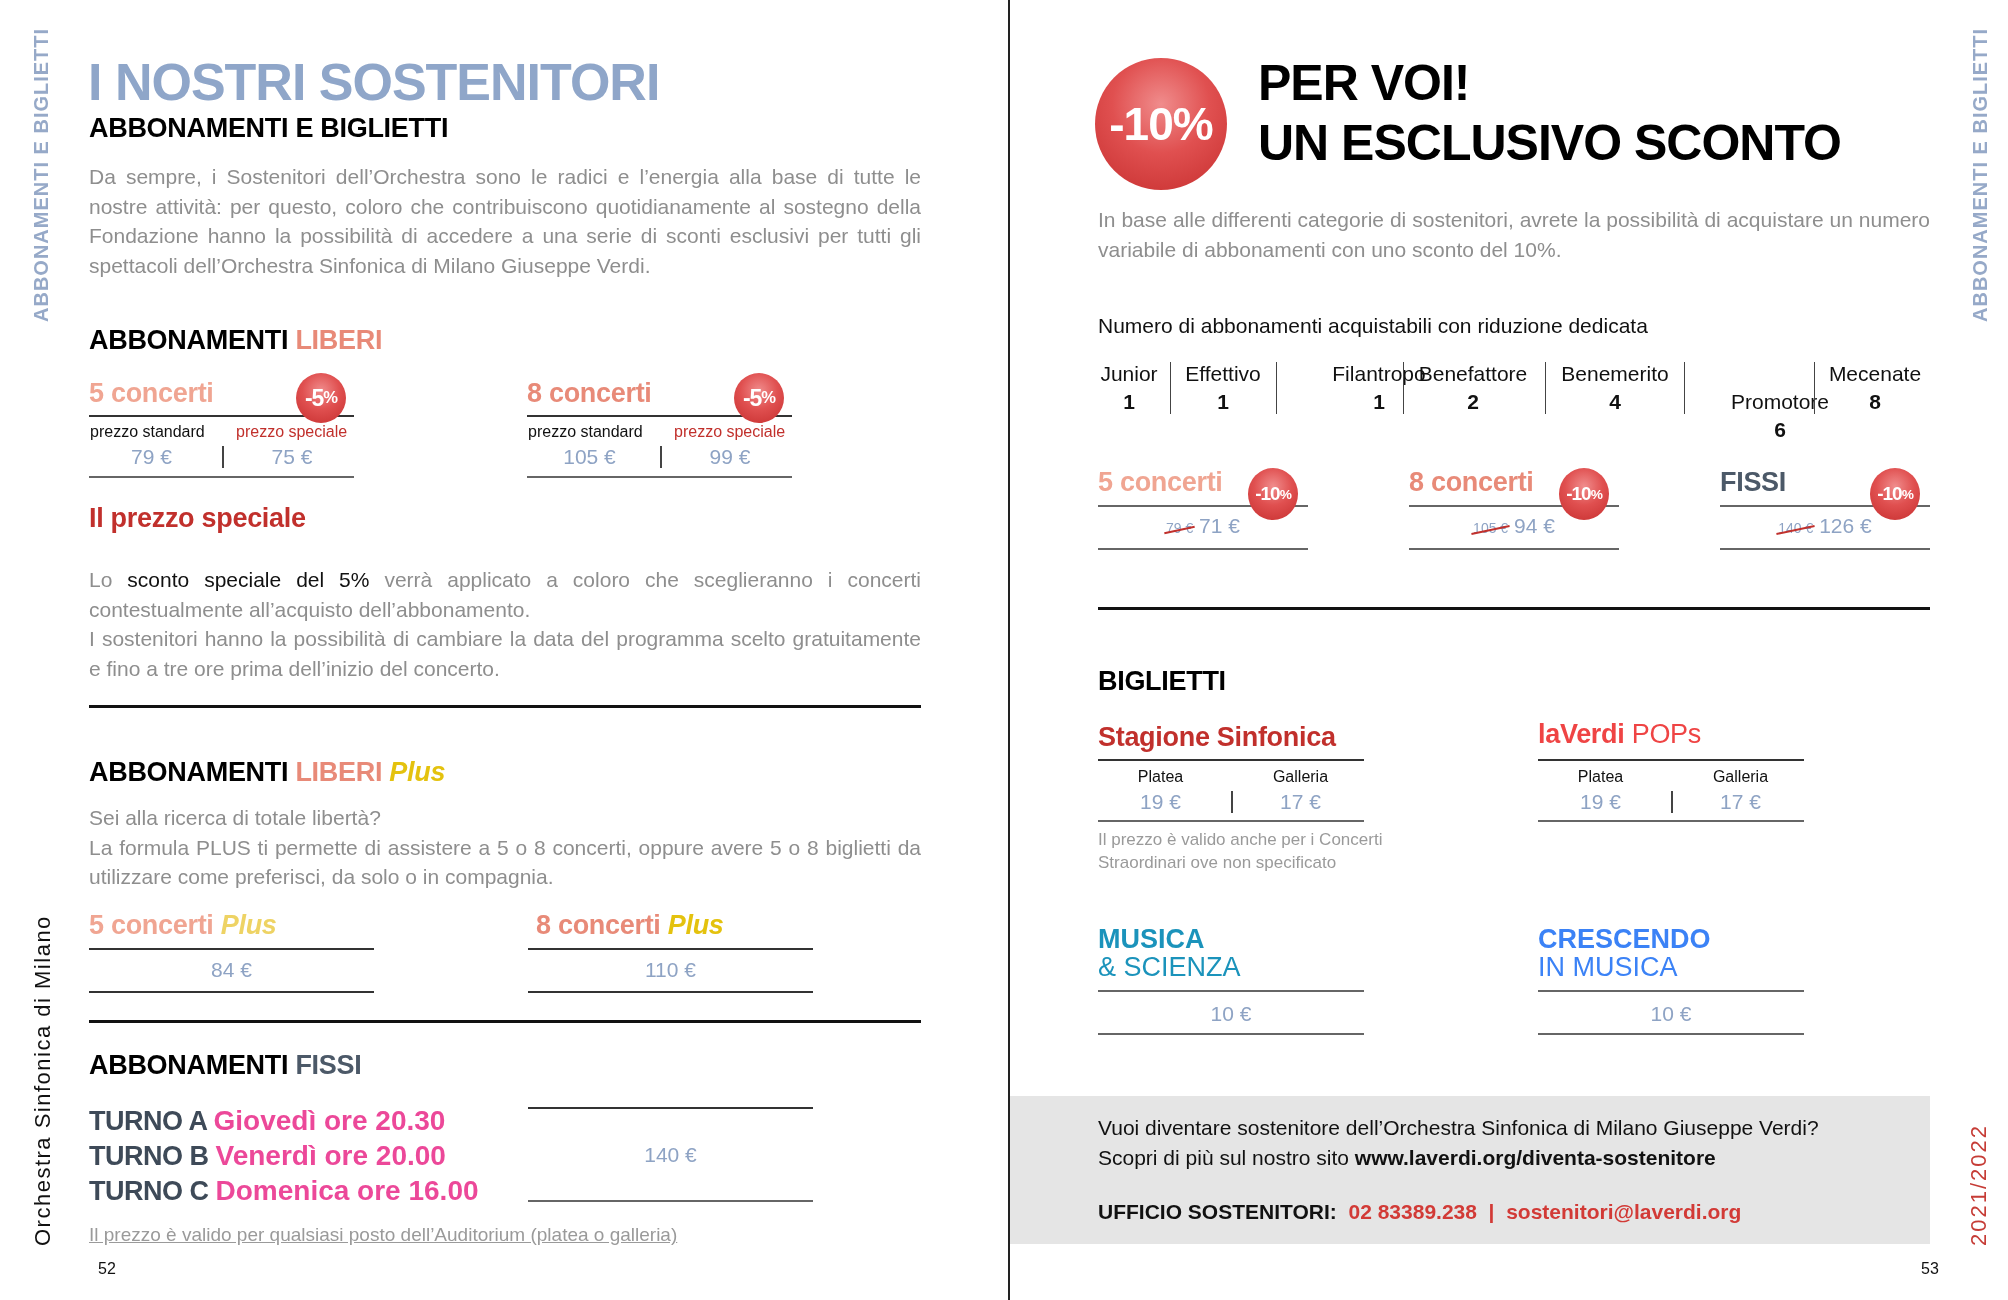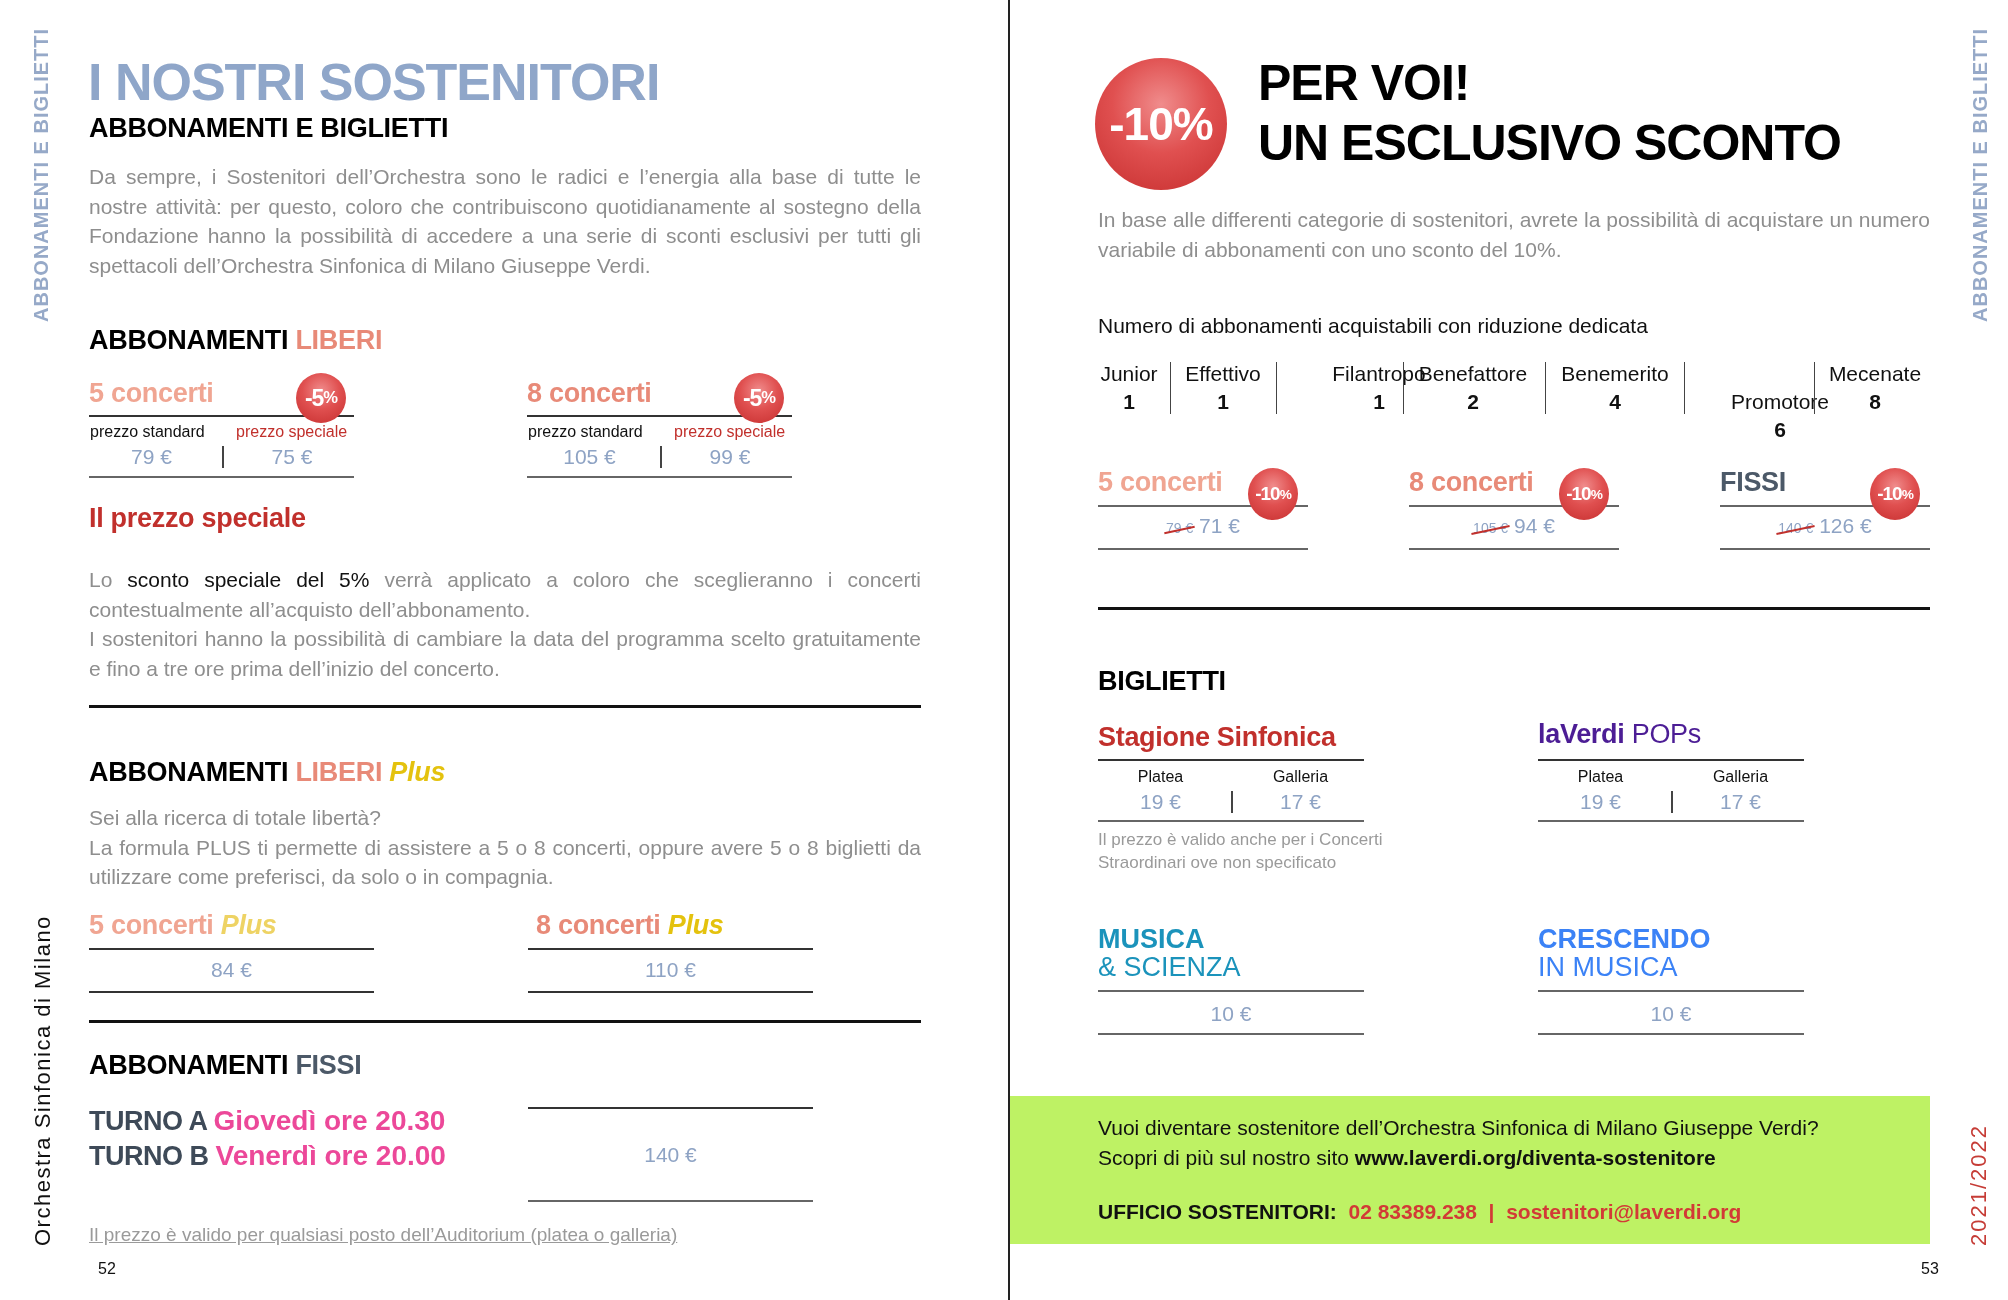--- a/index.html
+++ b/index.html
@@ -42,21 +42,21 @@
   .tbl-cell .v { font-size: 21px; color: #111; font-weight: 700; margin-top: 4px; }
   .tbl-sep { position: absolute; width: 1px; background: #444; }
 
   .strike { position: relative; color: #8ea3c4; font-size: 14px; }
   .strike::after { content: ""; position: absolute; left: -2px; right: -2px; top: 55%; height: 2px; background: #c1302c; transform: rotate(-12deg); }
 
   .note { font-size: 17px; color: #9a9a9a; line-height: 23px; }
   .turno { font-size: 27px; font-weight: 700; color: #3e4a58; letter-spacing: -0.5px; }
   .turno-day { font-size: 28px; color: #ec4899; font-weight: 700; letter-spacing: 0; }
 
-  .promo { position: absolute; left: 1010px; top: 1096px; width: 920px; height: 148px; background: #bef264; }
+  .promo { position: absolute; left: 1010px; top: 1096px; width: 920px; height: 148px; background: #e5e5e5; }
   .promo-text { font-size: 21px; color: #111; line-height: 30px; }
   .promo-text b { font-weight: 700; }
   .promo-office { font-size: 21px; font-weight: 700; color: #111; }
   .promo-office .red { color: #d23a36; }
   .page-num { font-size: 16px; color: #111; margin-left: 9px; }
 </style>
 </head>
 <body>
 
 <div class="vert side-label" style="left:30px; top:322px;">ABBONAMENTI E BIGLIETTI</div>
@@ -143,20 +143,21 @@
   </div>
   <div class="rule" style="left:89px; top:1020px; width:832px; height:3px; background:#111;"></div>
 
   <div class="abs sec-head" style="left:89px; top:1050px;">
     <span>ABBONAMENTI</span>
     <span class="slate">FISSI</span>
   </div>
   <div class="abs" style="left:89px; top:1105px;">
     <div class="turno" style="height:35px;"><span>TURNO A</span> <span class="turno-day">Giovedì ore 20.30</span></div>
     <div class="turno" style="height:35px;"><span>TURNO B</span> <span class="turno-day">Venerdì ore 20.00</span></div>
+    <div class="turno" style="height:35px;"><span>TURNO C</span> <span class="turno-day">Domenica ore 16.00</span></div>
   </div>
   <div class="rule" style="left:528px; top:1107px; width:285px;"></div>
   <div class="abs price" style="left:528px; top:1143px; width:285px;">140 €</div>
   <div class="rule grey" style="left:528px; top:1200px; width:285px;"></div>
   <div class="abs note" style="left:89px; top:1223px; font-size:19px;text-decoration:underline;">Il prezzo è valido per qualsiasi posto dell’Auditorium (platea o galleria)</div>
   <div class="abs page-num" style="left:89px; top:1260px;">52</div>
 </section>
 
 <section>
   <div class="badge" style="left:1095px; top:58px; width:132px; height:132px; font-size:46px;">-10%</div>
@@ -257,21 +258,21 @@
     <div class="pipe" style="left:1231px; top:791px; height:22px;"></div>
     <div class="abs price" style="left:1238px; top:790px; width:125px;">17 €</div>
     <div class="rule grey" style="left:1098px; top:820px; width:266px;"></div>
     <div class="abs note" style="left:1098px; top:828px;">
       <div>Il prezzo è valido anche per i Concerti</div>
       <div>Straordinari ove non specificato</div>
     </div>
   </div>
 
   <div>
-    <div class="abs card-title" style="left:1538px; top:719px; color:#4c1d95;">
+    <div class="abs card-title" style="left:1538px; top:719px; color:#ef4444;">
       <span>laVerdi</span>
       <span style="font-weight:400;">POPs</span>
     </div>
     <div class="rule" style="left:1538px; top:759px; width:266px;"></div>
     <div class="abs lbl" style="left:1538px; top:768px; width:125px; text-align:center;">Platea</div>
     <div class="abs lbl" style="left:1678px; top:768px; width:125px; text-align:center;">Galleria</div>
     <div class="abs price" style="left:1538px; top:790px; width:125px;">19 €</div>
     <div class="pipe" style="left:1671px; top:791px; height:22px;"></div>
     <div class="abs price" style="left:1678px; top:790px; width:125px;">17 €</div>
     <div class="rule grey" style="left:1538px; top:820px; width:266px;"></div>

